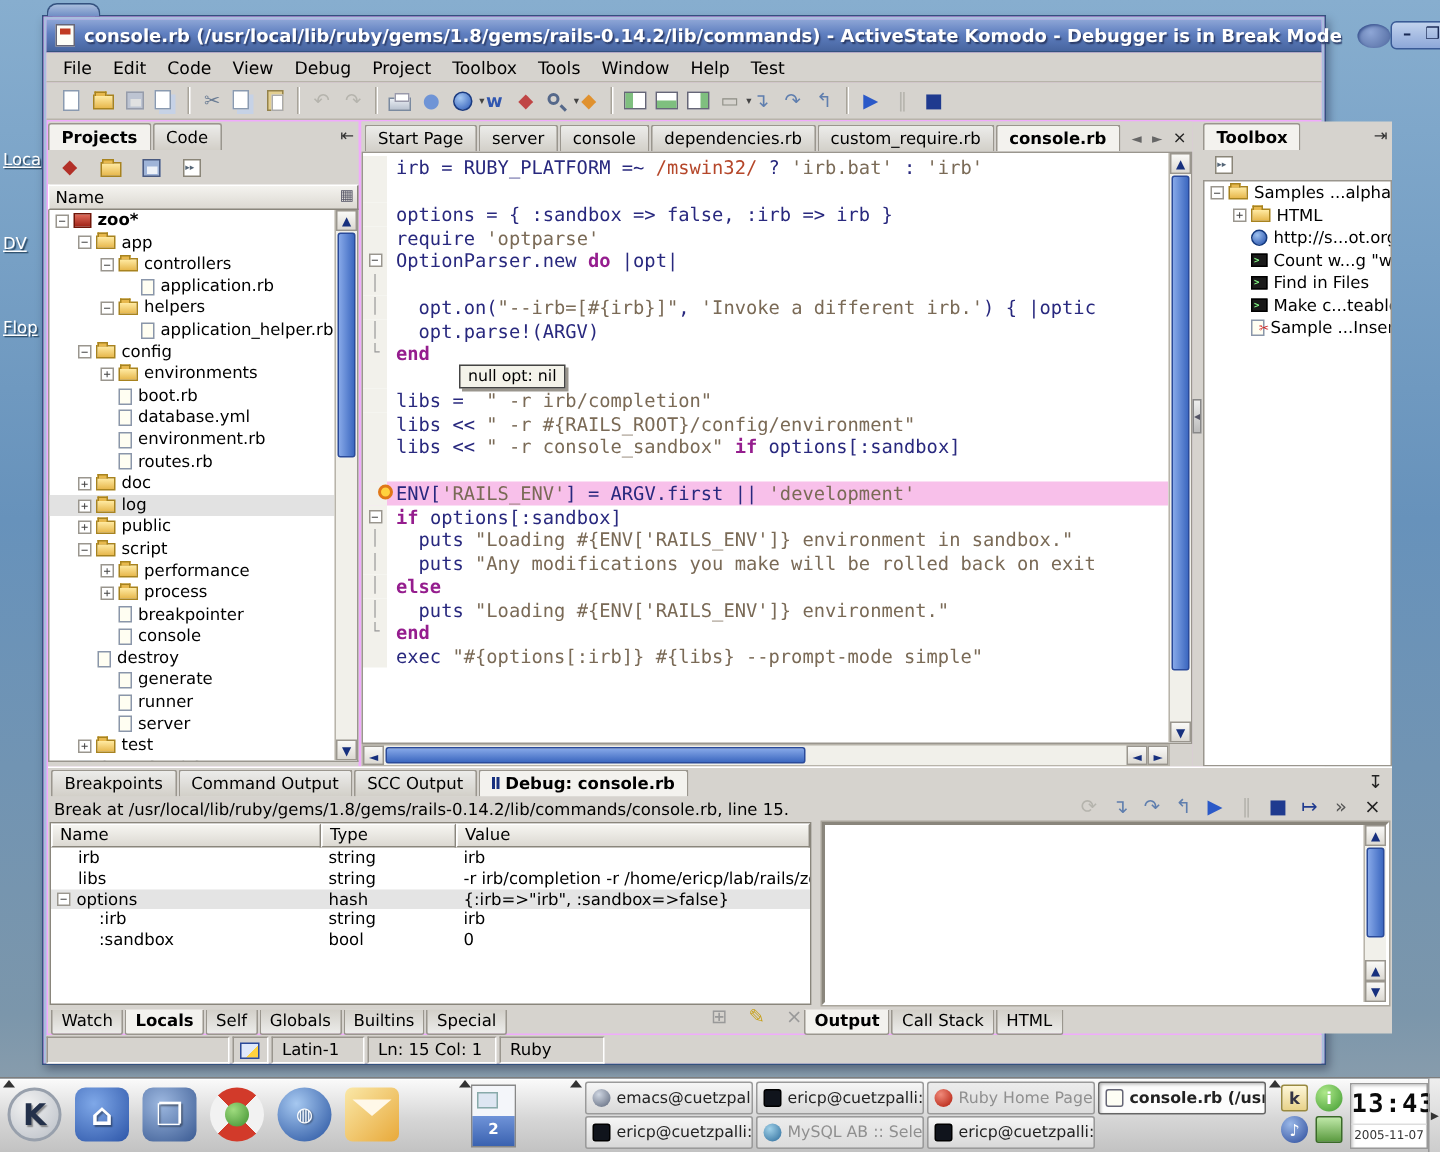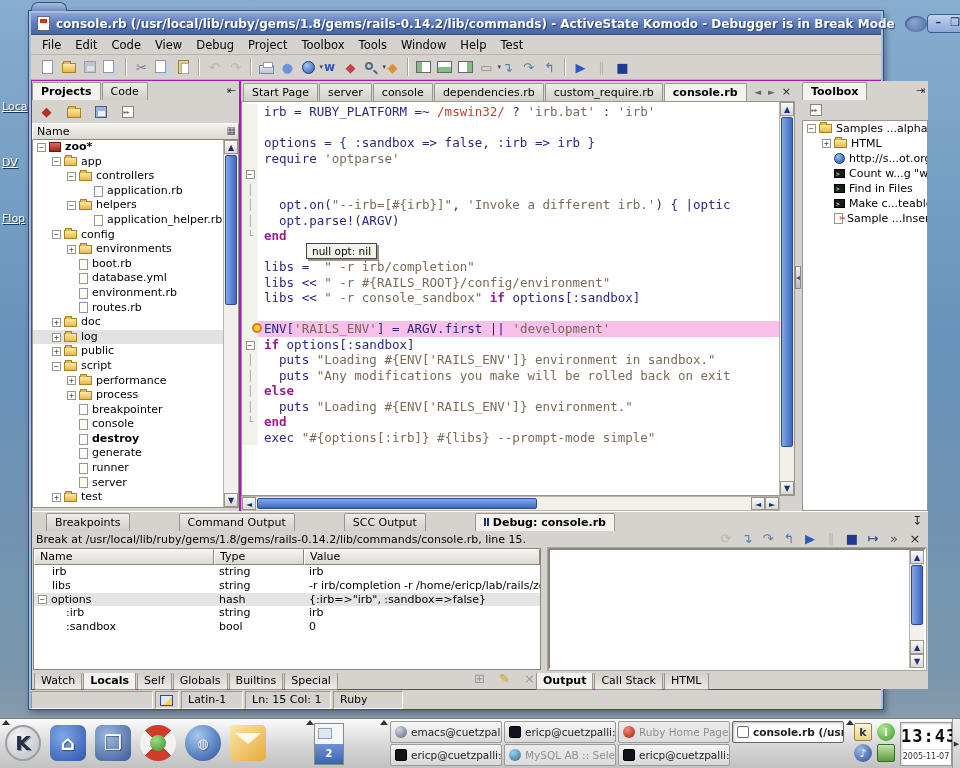--- a/index.html
+++ b/index.html
@@ -6,21 +6,21 @@
     font-family:"DejaVu Sans",sans-serif;font-size:11px;color:#000;
     background:linear-gradient(180deg,#87aecf 0%,#6792bb 45%,#7b96ab 88%,#95a3ae 100%);}
   *{box-sizing:border-box;}
 
   
   .desk-label{position:absolute;left:2px;width:26px;overflow:hidden;color:#fff;
     text-decoration:underline;font-size:11px;white-space:nowrap;text-shadow:1px 1px 1px #1c3a55;}
 
   
   #window{position:absolute;left:28px;top:10px;width:856px;height:700px;
-    background:#a21caf;border:1px solid #33517e;
+    background:#f0abfc;border:1px solid #33517e;
     box-shadow:inset 0 0 0 2px #a9bedd, 2px 3px 6px rgba(0,0,30,.35);}
   #titlebar-tab{position:absolute;left:2px;top:-9px;width:36px;height:9px;
     background:linear-gradient(180deg,#a9bedd,#6e8cc4);border:1px solid #33517e;border-bottom:none;
     border-radius:7px 7px 0 0;}
   #titlebar{position:absolute;left:2px;top:2px;right:2px;height:22px;
     background:linear-gradient(180deg,#8ea6d6 0%,#5f7fc0 45%,#47659f 100%);
     display:flex;align-items:center;padding:0 4px;border-bottom:1px solid #33517e;}
   #title-icon{width:13px;height:15px;background:#fdfdf6;border:1px solid #667;position:relative;margin:0 6px 0 2px;flex:none;}
   #title-icon::after{content:"";position:absolute;left:2px;top:2px;width:7px;height:4px;background:#c03a20;}
   #title-text{color:#fff;font-weight:bold;font-size:12px;white-space:nowrap;overflow:hidden;
@@ -142,21 +142,21 @@
   #ed-corner{position:absolute;right:0;bottom:0;width:15px;height:15px;background:#d6d3ce;}
 
   
   #tb-collapse{position:absolute;right:3px;top:3px;font-size:11px;color:#333;}
   #tb-toolbar{height:20px;display:flex;align-items:center;padding:2px 3px;background:#d6d3ce;}
   #tb-body{height:391px;background:#fff;border:1px solid #9a968e;overflow:hidden;}
   #tb-body .trow{height:15px;line-height:15px;}
 
   
   #bottom-pane{left:3px;top:500px;width:896px;height:178px;border-top:1px solid #fff;}
-  #bp-tabrow{height:19px;padding-left:14px;gap:48px;}
+  #bp-tabrow{height:19px;padding-left:2px;}
   #bp-min{position:absolute;right:6px;top:2px;font-size:12px;color:#222;}
   .pauseg{display:inline-block;width:5px;height:8px;border-left:2px solid #17307e;border-right:2px solid #17307e;margin-right:4px;}
   #bp-break{height:16px;font-size:11px;padding:2px 0 0 4px;background:#d6d3ce;position:relative;white-space:nowrap;}
   #bp-icons{position:absolute;right:4px;top:0px;display:flex;gap:3px;}
   #bp-icons .tbi{width:18px;height:15px;}
   #bp-main{position:absolute;left:0;top:36px;right:0;height:122px;}
   #vars{position:absolute;left:1px;top:0;width:508px;height:122px;background:#fff;border:1px solid #8a867c;overflow:hidden;}
   #vars-head{display:flex;height:16px;}
   .vh{background:linear-gradient(#f6f5f1,#dcd9d2);border:1px solid;border-color:#fff #8a867c #8a867c #fff;
     font-size:11px;padding:0px 5px;overflow:hidden;}
@@ -471,21 +471,21 @@
           <div class="trow" style="padding-left: 34px;">
             <span class="texp none"></span>
             <span class="ticon ti-file"></span>
             <span class="tlabel">breakpointer</span>
           </div>
           <div class="trow" style="padding-left: 34px;">
             <span class="texp none"></span>
             <span class="ticon ti-file"></span>
             <span class="tlabel">console</span>
           </div>
-          <div class="trow" style="padding-left: 34px; font-weight: bold;">
+          <div class="trow" style="padding-left: 20px;">
             <span class="texp none"></span>
             <span class="ticon ti-file"></span>
             <span class="tlabel">destroy</span>
           </div>
           <div class="trow" style="padding-left: 34px;">
             <span class="texp none"></span>
             <span class="ticon ti-file"></span>
             <span class="tlabel">generate</span>
           </div>
           <div class="trow" style="padding-left: 34px;">
@@ -525,21 +525,21 @@
         <div class="tab"><span>custom_require.rb</span></div>
         <div class="tab active"><span>console.rb</span></div>
       </div>
     <div id="ed-nav">◄ ► <b>×</b></div>
     <div id="editor">
       <div id="code">
           <div class="cline"><span class="gut"></span><span class="ctext"><span class="tok-d">irb = RUBY_PLATFORM =~ </span><span class="tok-r">/mswin32/</span><span class="tok-d"> ? </span><span class="tok-s">'irb.bat'</span><span class="tok-d"> : </span><span class="tok-s">'irb'</span></span></div>
           <div class="cline"><span class="gut"></span><span class="ctext"></span></div>
           <div class="cline"><span class="gut"></span><span class="ctext"><span class="tok-d">options = { :sandbox =&gt; false, :irb =&gt; irb }</span></span></div>
           <div class="cline"><span class="gut"></span><span class="ctext"><span class="tok-d">require </span><span class="tok-s">'optparse'</span></span></div>
-          <div class="cline"><span class="gut"><span class="foldbox">−</span></span></div>
+          <div class="cline"><span class="gut"><span class="foldbox">−</span></span><span class="ctext"><span class="tok-d">OptionParser.new </span><span class="tok-k">do</span><span class="tok-d"> |opt|</span></span></div>
           <div class="cline"><span class="gut">│</span></div>
           <div class="cline"><span class="gut">│</span><span class="ctext"><span class="tok-d">  opt.on(</span><span class="tok-s">"--irb=[#{irb}]"</span><span class="tok-d">, </span><span class="tok-s">'Invoke a different irb.'</span><span class="tok-d">) { |optic</span></span></div>
           <div class="cline"><span class="gut">│</span><span class="ctext"><span class="tok-d">  opt.parse!(ARGV)</span></span></div>
           <div class="cline"><span class="gut">└</span><span class="ctext"><span class="tok-k">end</span></span></div>
           <div class="cline"><span class="gut"></span><span class="ctext"></span></div>
           <div class="cline"><span class="gut"></span><span class="ctext"><span class="tok-d">libs =  </span><span class="tok-s">" -r irb/completion"</span></span></div>
           <div class="cline"><span class="gut"></span><span class="ctext"><span class="tok-d">libs &lt;&lt; </span><span class="tok-s">" -r #{RAILS_ROOT}/config/environment"</span></span></div>
           <div class="cline"><span class="gut"></span><span class="ctext"><span class="tok-d">libs &lt;&lt; </span><span class="tok-s">" -r console_sandbox"</span><span class="tok-d"> </span><span class="tok-k">if</span><span class="tok-d"> options[:sandbox]</span></span></div>
           <div class="cline"><span class="gut"></span><span class="ctext"></span></div>
           <div class="cline hl"><span class="gut"><span class="curmark"></span></span><span class="ctext"><span class="tok-d">ENV[</span><span class="tok-s">'RAILS_ENV'</span><span class="tok-d">] = ARGV.first || </span><span class="tok-s">'development'</span></span></div>

